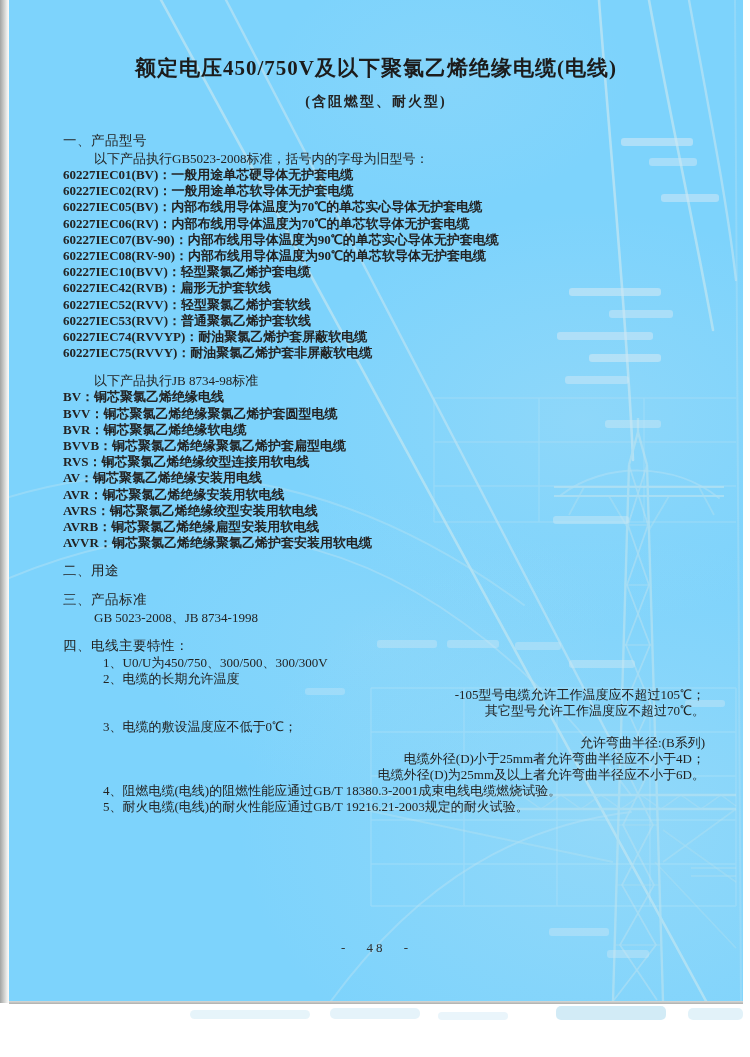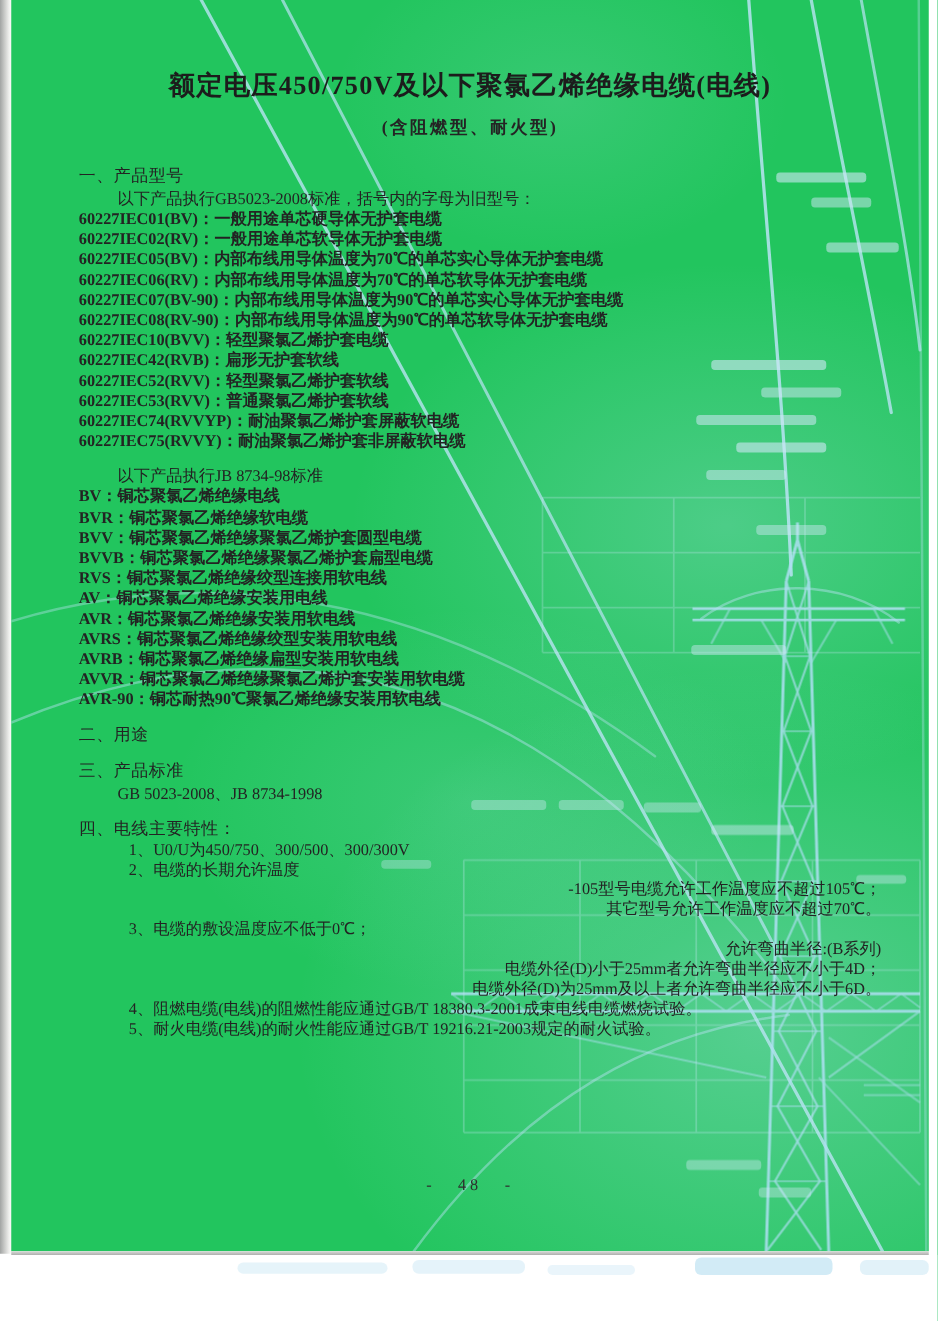--- a/index.html
+++ b/index.html
@@ -8,21 +8,21 @@
     background:#ffffff;
     font-family:"Liberation Serif", serif;
   }
   
   .left-edge {
     position:absolute; left:0; top:0; width:9px; height:1003px;
     background:linear-gradient(90deg,#a2a4a3 0%,#c9cac8 40%,#efefed 80%,#fbfbfa 100%);
   }
   .sheet {
     position:absolute; left:9px; top:0; width:734px; height:1001px;
-    background:#22c55e; overflow:hidden;
+    background:#7dd3fc; overflow:hidden;
   }
   .sheet-edge {
     position:absolute; left:9px; top:1001px; width:734px; height:3px;
     background:linear-gradient(180deg,#d9dad8,#adafad);
   }
   .below-strip {
     position:absolute; left:0; top:1004px; width:750px; height:53px;
     background:#ffffff;
   }
   .below-strip .blob { position:absolute; border-radius:5px; }
@@ -162,30 +162,29 @@
           <div class="model-line">60227IEC53(RVV)：普通聚氯乙烯护套软线</div>
           <div class="model-line">60227IEC74(RVVYP)：耐油聚氯乙烯护套屏蔽软电缆</div>
           <div class="model-line">60227IEC75(RVVY)：耐油聚氯乙烯护套非屏蔽软电缆</div>
         </div>
 
       <div class="ind mt">以下产品执行JB 8734-98标准</div>
 
       <div>
 
       <div class="model-line">BV：铜芯聚氯乙烯绝缘电线</div>
+          <div class="model-line">BVV：铜芯聚氯乙烯绝缘聚氯乙烯护套圆型电缆</div>
           <div class="model-line">BVR：铜芯聚氯乙烯绝缘软电缆</div>
-          <div class="model-line">BVV：铜芯聚氯乙烯绝缘聚氯乙烯护套圆型电缆</div>
           <div class="model-line">BVVB：铜芯聚氯乙烯绝缘聚氯乙烯护套扁型电缆</div>
           <div class="model-line">RVS：铜芯聚氯乙烯绝缘绞型连接用软电线</div>
           <div class="model-line">AV：铜芯聚氯乙烯绝缘安装用电线</div>
           <div class="model-line">AVR：铜芯聚氯乙烯绝缘安装用软电线</div>
           <div class="model-line">AVRS：铜芯聚氯乙烯绝缘绞型安装用软电线</div>
           <div class="model-line">AVRB：铜芯聚氯乙烯绝缘扁型安装用软电线</div>
           <div class="model-line">AVVR：铜芯聚氯乙烯绝缘聚氯乙烯护套安装用软电缆</div>
-          <div class="model-line">AVR-90：铜芯耐热90℃聚氯乙烯绝缘安装用软电线</div>
         </div>
 
       <div class="sec-heading mt">二、用途</div>
 
       <div class="sec-heading mt">三、产品标准</div>
       <div class="ind">GB 5023-2008、JB 8734-1998</div>
 
       <div class="sec-heading mt">四、电线主要特性：</div>
       <div>
 

